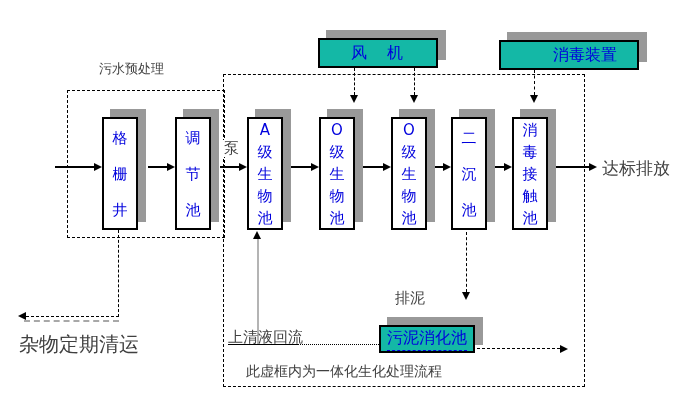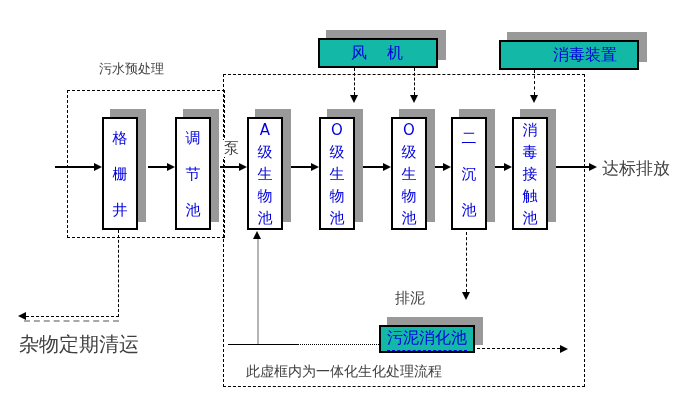--- a/index.html
+++ b/index.html
@@ -88,20 +88,21 @@
 池</span></div>
 
   <div class="ebox" style="left:379px;top:325px;width:92px;height:24px;">
     <span class="dashed-underline">污泥消化池</span>
   </div>
 
   <div class="lbl" style="left:99px;top:62px;font-size:13px;">污水预处理</div>
   <div class="lbl pump-lbl" style="left:223px;top:140px;font-size:15px;z-index:5;">泵</div>
   <div class="lbl" style="left:602px;top:159px;font-size:17px;">达标排放</div>
   <div class="lbl" style="left:19px;top:313px;font-size:20px;margin-top:20px;">杂物定期清运</div>
+  <div class="lbl" style="left:228px;top:329px;font-size:15px;">上清液回流</div>
   <div class="lbl" style="left:395px;top:274px;font-size:15px;margin-top:16px;">排泥</div>
   <div class="lbl" style="left:246px;top:363px;font-size:14px;">此虚框内为一体化生化处理流程</div>
 
   <div class="hl" style="left:55px;top:166px;width:39px;"></div>
   <div class="ah ah-r" style="left:94px;top:162.5px;"></div>
 
   <div class="hl" style="left:148px;top:166px;width:19px;"></div>
   <div class="ah ah-r" style="left:167px;top:162.5px;"></div>
 
   <div class="hl" style="left:220px;top:166px;width:19px;"></div>

